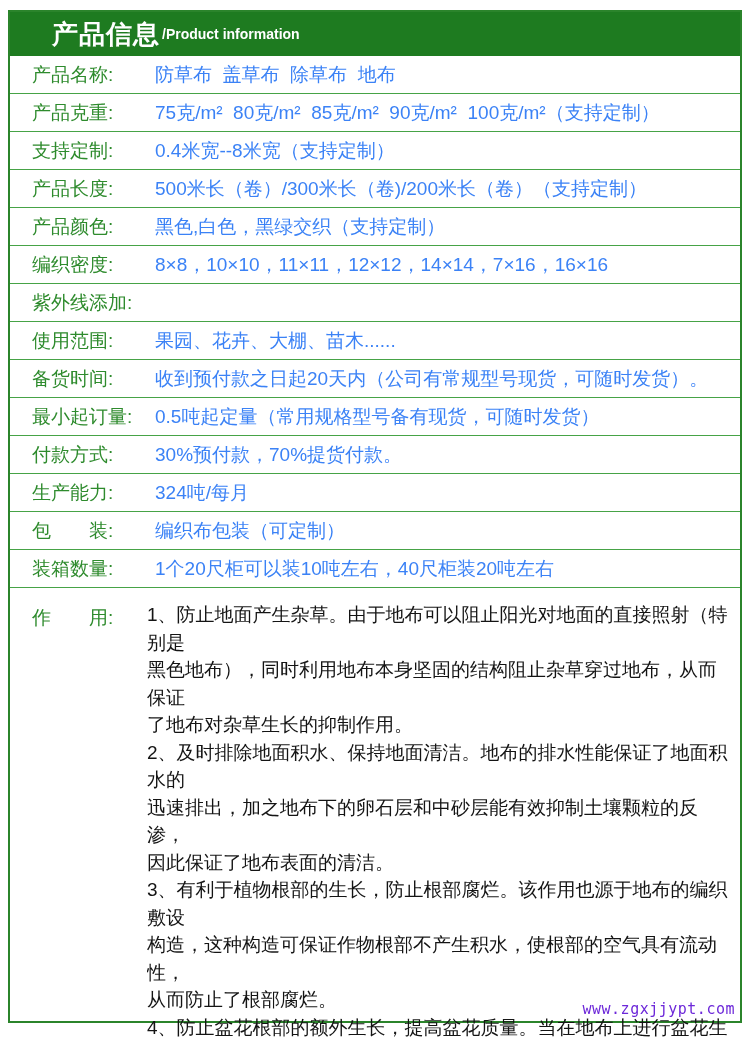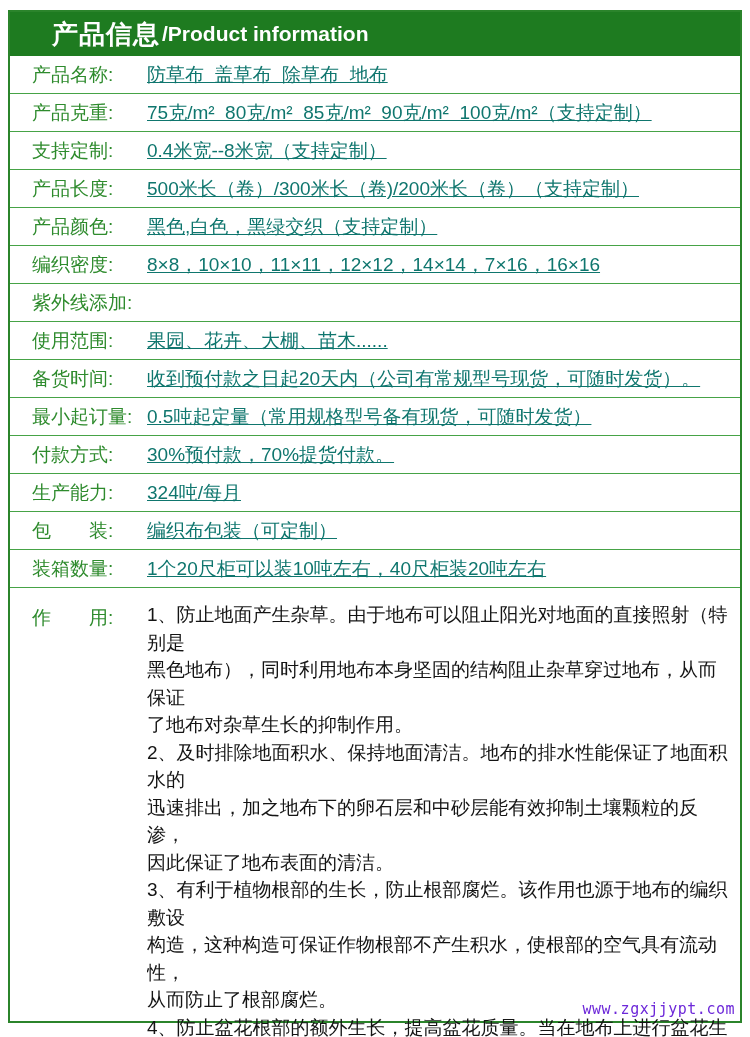--- a/index.html
+++ b/index.html
@@ -35,50 +35,50 @@
   }
   .title-zh {
     color: #ffffff;
     font-size: 26px;
     font-weight: 700;
     letter-spacing: 1px;
     margin-left: 20px;
   }
   .title-en {
     color: #ffffff;
-    font-size: 21px;
+    font-size: 14px;
     font-weight: 600;
     margin-left: 2px;
   }
   .row {
     display: flex;
     height: 38px;
     align-items: center;
     border-bottom: 1px solid #46a346;
     box-sizing: border-box;
     background: #ffffff;
+    gap: 8px;
   }
   .row-label {
     width: 137px;
     flex: 0 0 137px;
     box-sizing: border-box;
     padding-left: 22px;
     color: #2e8b2d;
     font-size: 19px;
     white-space: pre;
     overflow: hidden;
   }
   .row-value {
     flex: 1;
-    color: #0f766e;
+    color: #3b82f6;
     font-size: 19px;
     white-space: pre-wrap;
     padding-right: 8px;
     overflow: hidden;
-    text-decoration: underline;
   }
   .usage-row {
     display: flex;
     align-items: flex-start;
     box-sizing: border-box;
     background: #ffffff;
     height: 396px;
   }
   .usage-row .row-label {
     padding-top: 17px;

